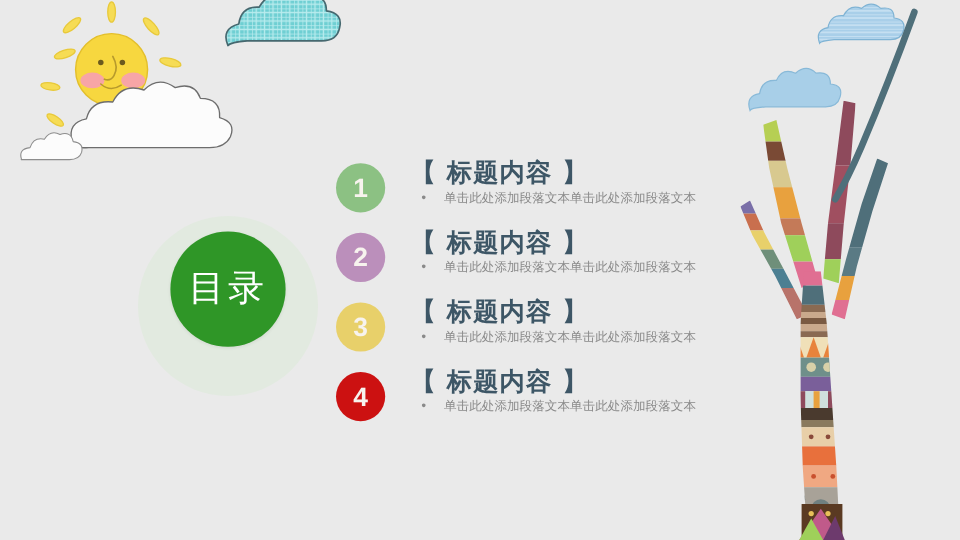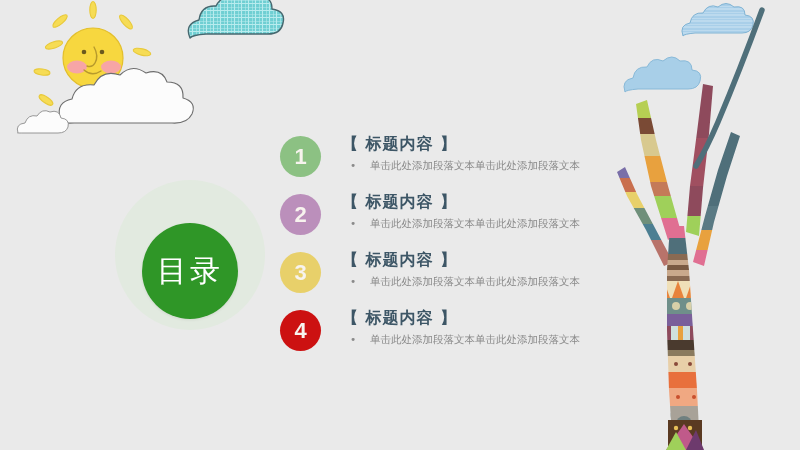--- a/index.html
+++ b/index.html
@@ -16,21 +16,21 @@
 
   
   #toc-wrap{
     position:absolute;left:115px;top:180px;width:150px;height:150px;
   }
   #toc-ring{
     position:absolute;left:0;top:0;width:150px;height:150px;border-radius:50%;
     background:#e2eae0;
   }
   #toc-circle{
-    position:absolute;left:27px;top:43px;width:96px;height:96px;border-radius:50%;
+    position:absolute;left:27px;top:13px;width:96px;height:96px;border-radius:50%;
     background:#2f9627;
     display:flex;align-items:center;justify-content:center;
     box-shadow:0 1px 3px rgba(0,0,0,.08);
   }
   #toc-label{
     color:#ffffff;font-size:30px;letter-spacing:3px;font-weight:400;
     font-family:"DejaVu Sans","Liberation Sans",sans-serif;
     line-height:1;white-space:nowrap;
   }
 
@@ -40,21 +40,21 @@
   .num-circle{
     position:absolute;left:0;top:0;width:41px;height:41px;border-radius:50%;
     display:flex;align-items:center;justify-content:center;
   }
   .num-circle span{
     color:#f7f3ee;font-size:22px;font-weight:700;line-height:1;
     font-family:"Liberation Sans",sans-serif;
   }
   .item-text{position:absolute;left:62px;top:-2px;}
   .item-title{
-    color:#3d5666;font-size:16px;font-weight:700;line-height:20px;
+    color:#3d5666;font-size:21px;font-weight:700;line-height:20px;
     letter-spacing:1px;white-space:nowrap;
     font-family:"DejaVu Sans","Liberation Sans",sans-serif;
   }
   .item-body{
     color:#8a8a8a;font-size:10.5px;line-height:16px;margin-top:3px;
     white-space:nowrap;padding-left:8px;
     font-family:"DejaVu Sans","Liberation Sans",sans-serif;
   }
   .item-body::before{content:"\2022";position:absolute;left:8px;color:#8a8a8a;}
   .item-body span{margin-left:20px;}

